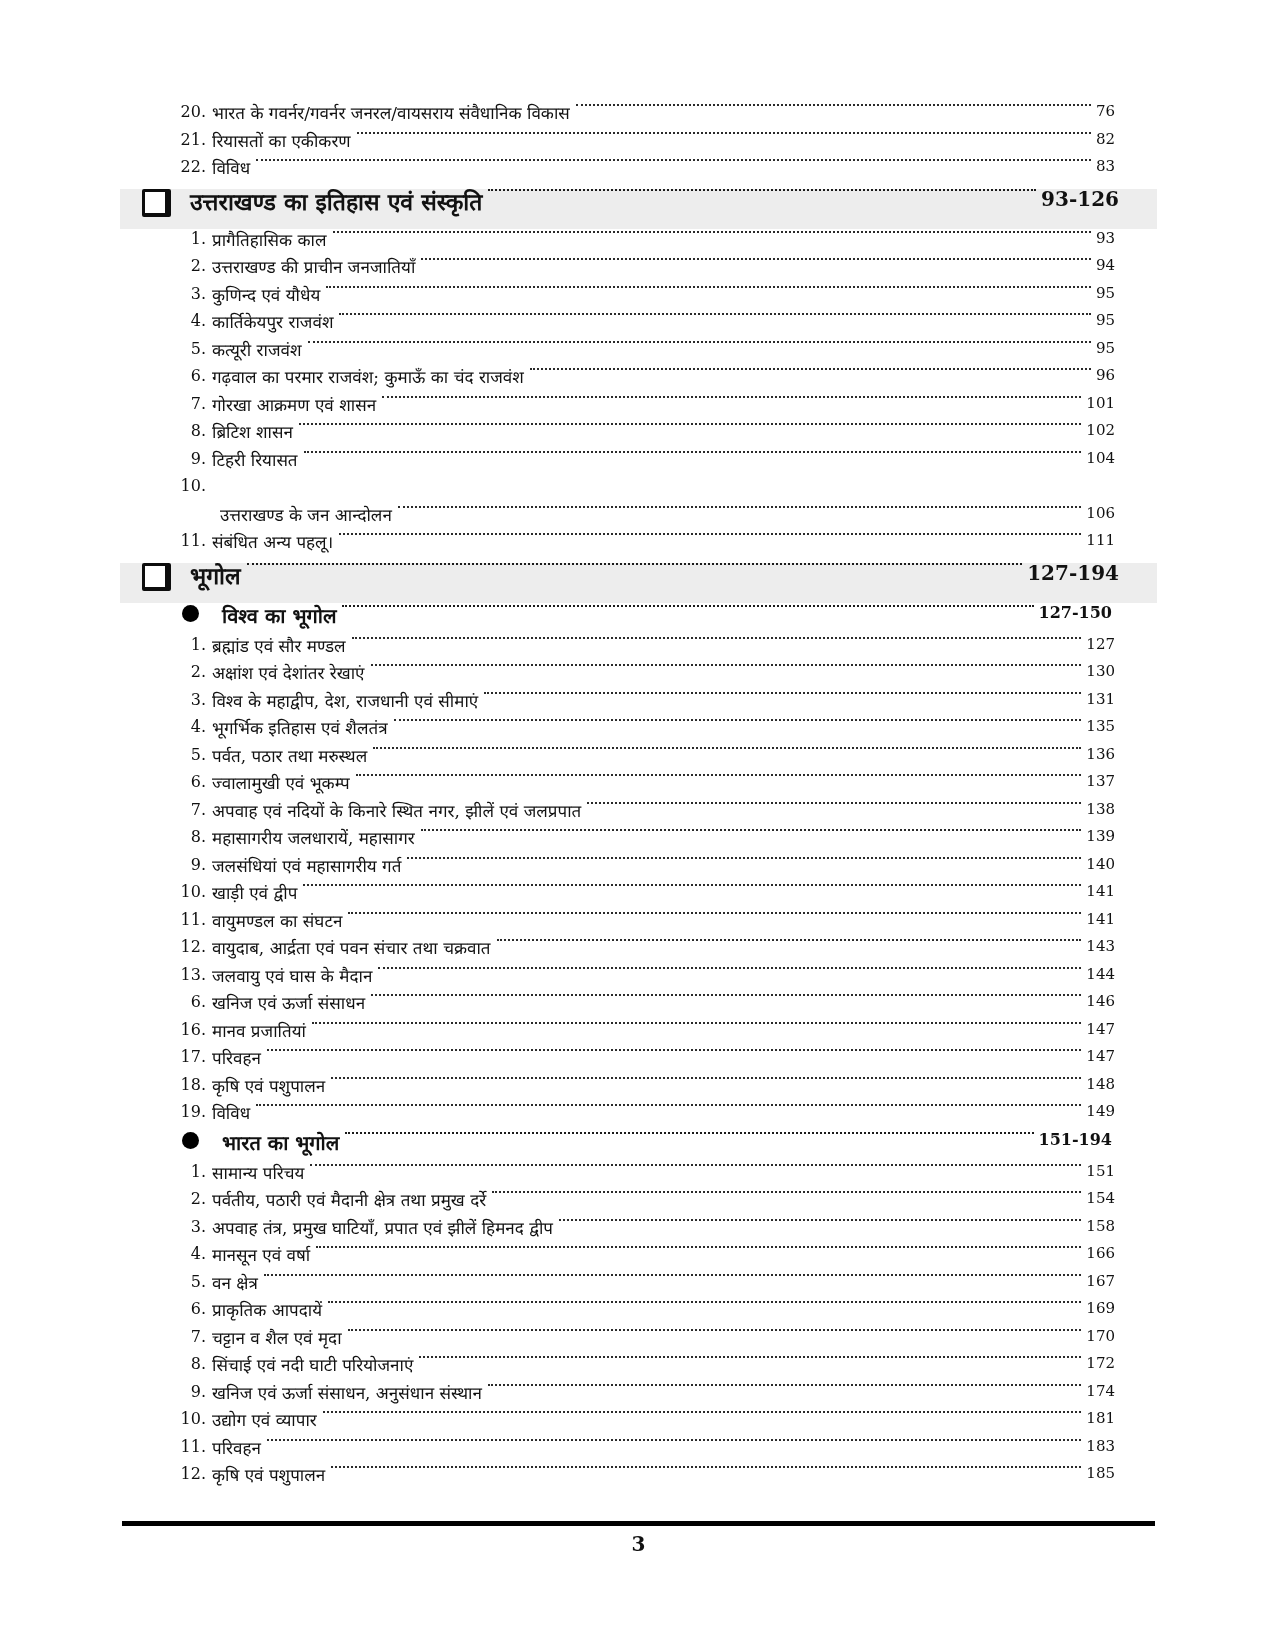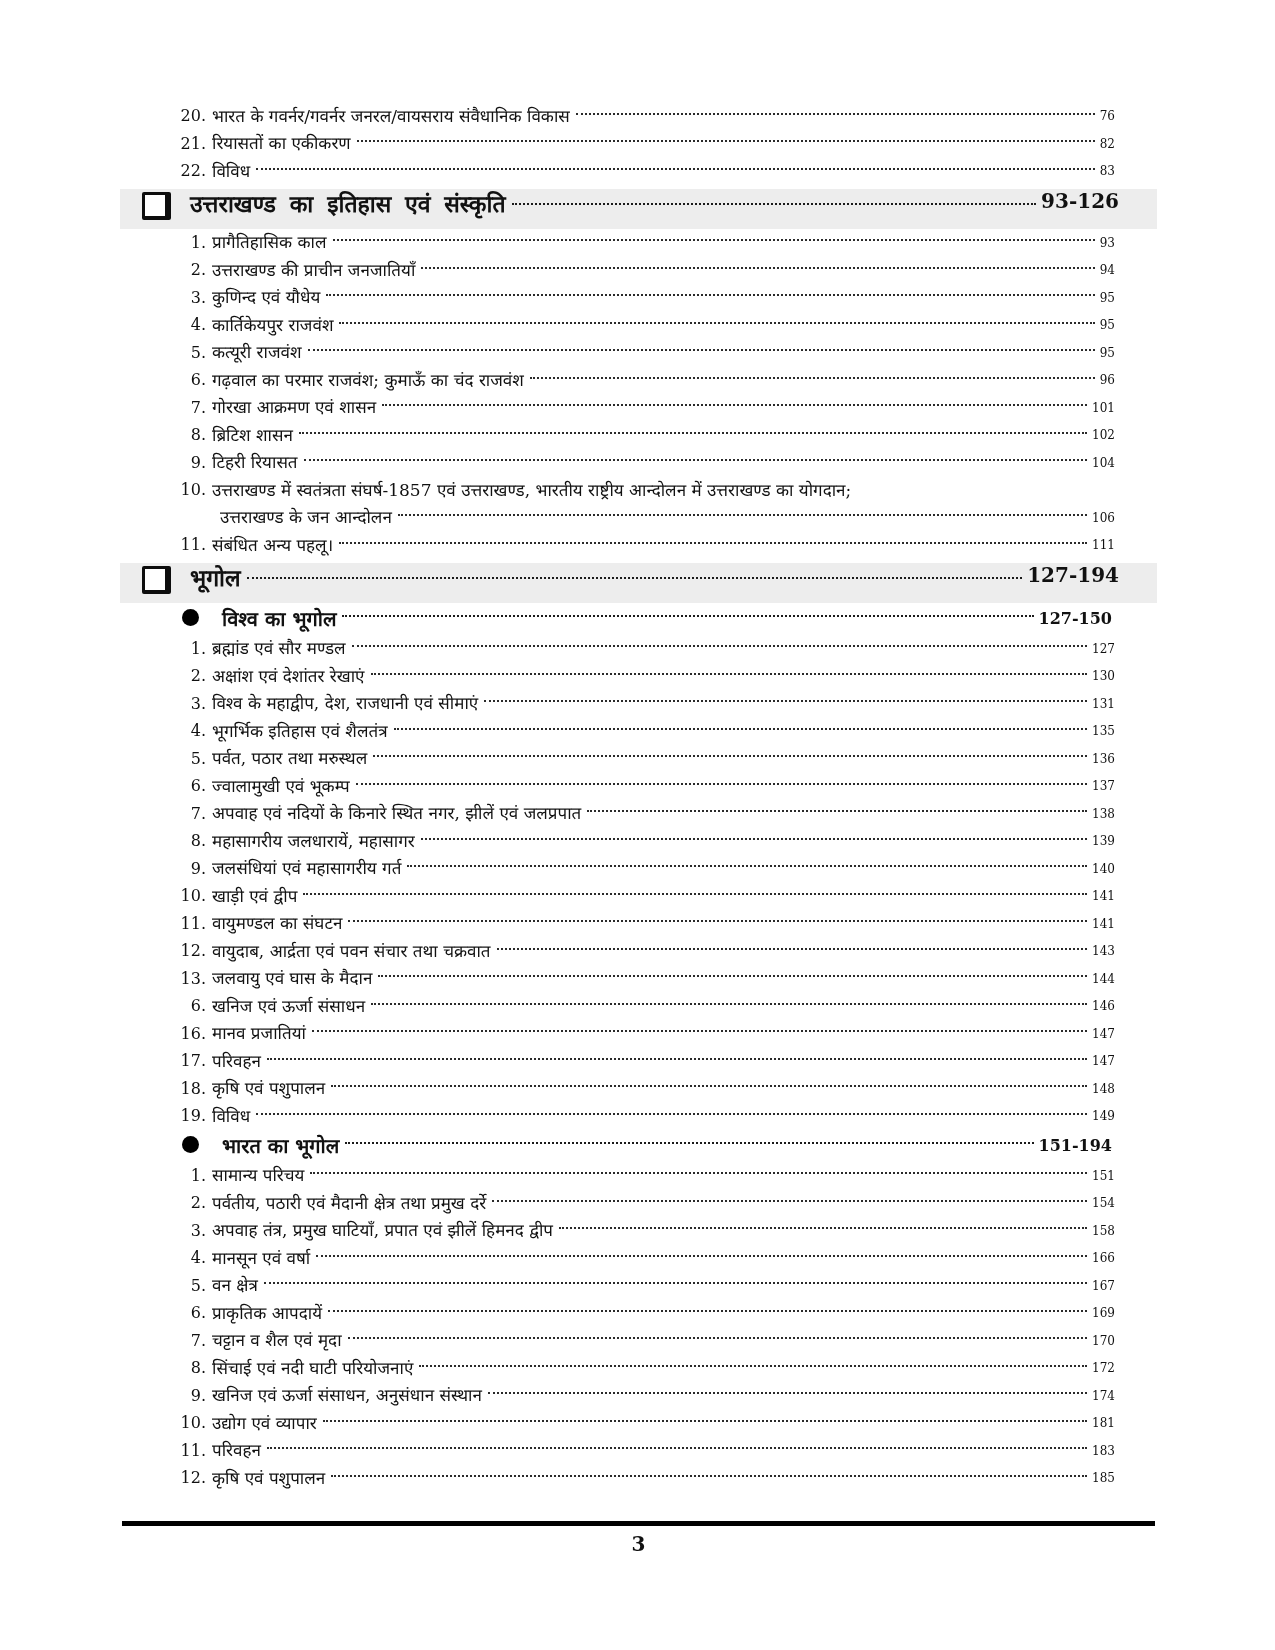--- a/index.html
+++ b/index.html
@@ -7,62 +7,62 @@
     width: 1275px; height: 1650px;
     background: #ffffff;
     color: #111111;
     font-family: "DejaVu Serif", "Liberation Serif", serif;
     overflow: hidden;
   }
   .page { position: relative; width: 1275px; height: 1650px; background: #ffffff; }
 
   .toc { position: absolute; left: 120px; top: 104px; width: 1037px; }
 
-  .row { display: flex; align-items: center; box-sizing: border-box; }
+  .row { display: flex; align-items: flex-start; box-sizing: border-box; }
 
   
   .row.item, .row.wrap1, .row.wrap2 { height: 27.5px; }
   .num {
     width: 46px; margin-left: 40px; text-align: right;
     font-size: 16px; line-height: 1; padding-bottom: 3px;
     font-family: "DejaVu Serif", "Liberation Serif", serif;
     flex: none; white-space: nowrap;
   }
   .label {
     margin-left: 6px; font-size: 17px; line-height: 1.15;
     padding-bottom: 2px; white-space: nowrap; flex: none;
     font-family: "DejaVu Serif", "Liberation Serif", serif;
   }
   .leader {
     flex: 1 1 auto; min-width: 10px;
     border-bottom: 2px dotted #2a2a2a;
     margin: 0 5px 8px 6px;
   }
   .pg {
-    font-size: 12px; line-height: 1; padding-bottom: 3px;
+    font-size: 15px; line-height: 1; padding-bottom: 3px;
     margin-right: 42px; text-align: right; flex: none; white-space: nowrap;
   }
 
   
   .row.wrap1 .label { max-width: 900px; }
   .row.wrap2 .label { margin-left: 100px; }
 
   
   .row.section {
     height: 40px; background: #ededed; margin: 2px 0;
   }
   .sq-icon {
     flex: none; width: 20px; height: 21px;
     border: 3px solid #0d0d0d; border-right-width: 6px; border-bottom-width: 4px;
     background: #ffffff; border-radius: 2px;
     margin-left: 22px; margin-bottom: 6px;
   }
   .section-title {
     margin-left: 19px; font-size: 23px; font-weight: bold;
-    line-height: 1.1; padding-bottom: 4px; white-space: nowrap; flex: none; font-family: Liberation Mono, monospace;
+    line-height: 1.1; padding-bottom: 4px; white-space: nowrap; flex: none;
   }
   .row.section .leader { border-bottom: 2.5px dotted #1a1a1a; margin-bottom: 10px; }
   .section-range {
     font-size: 20px; font-weight: bold; line-height: 1;
     padding-bottom: 15px; margin-right: 38px; flex: none; white-space: nowrap;
   }
 
   
   .row.bullet { height: 32px; }
   .dot-icon {
@@ -169,21 +169,20 @@
     <span class="pg">102</span>
   </div>
       <div class="row item">
     <span class="num">9.</span>
     <span class="label">टिहरी रियासत</span>
     <span class="leader"></span>
     <span class="pg">104</span>
   </div>
       <div class="row wrap1">
     <span class="num">10.</span>
-    <span class="label">उत्तराखण्ड में स्वतंत्रता संघर्ष-1857 एवं उत्तराखण्ड, भारतीय राष्ट्रीय आन्दोलन में उत्तराखण्ड का योगदान;</span>
   </div>
       <div class="row wrap2">
     <span class="label">उत्तराखण्ड के जन आन्दोलन</span>
     <span class="leader"></span>
     <span class="pg">106</span>
   </div>
       <div class="row item">
     <span class="num">11.</span>
     <span class="label">संबंधित अन्य पहलू।</span>
     <span class="leader"></span>

